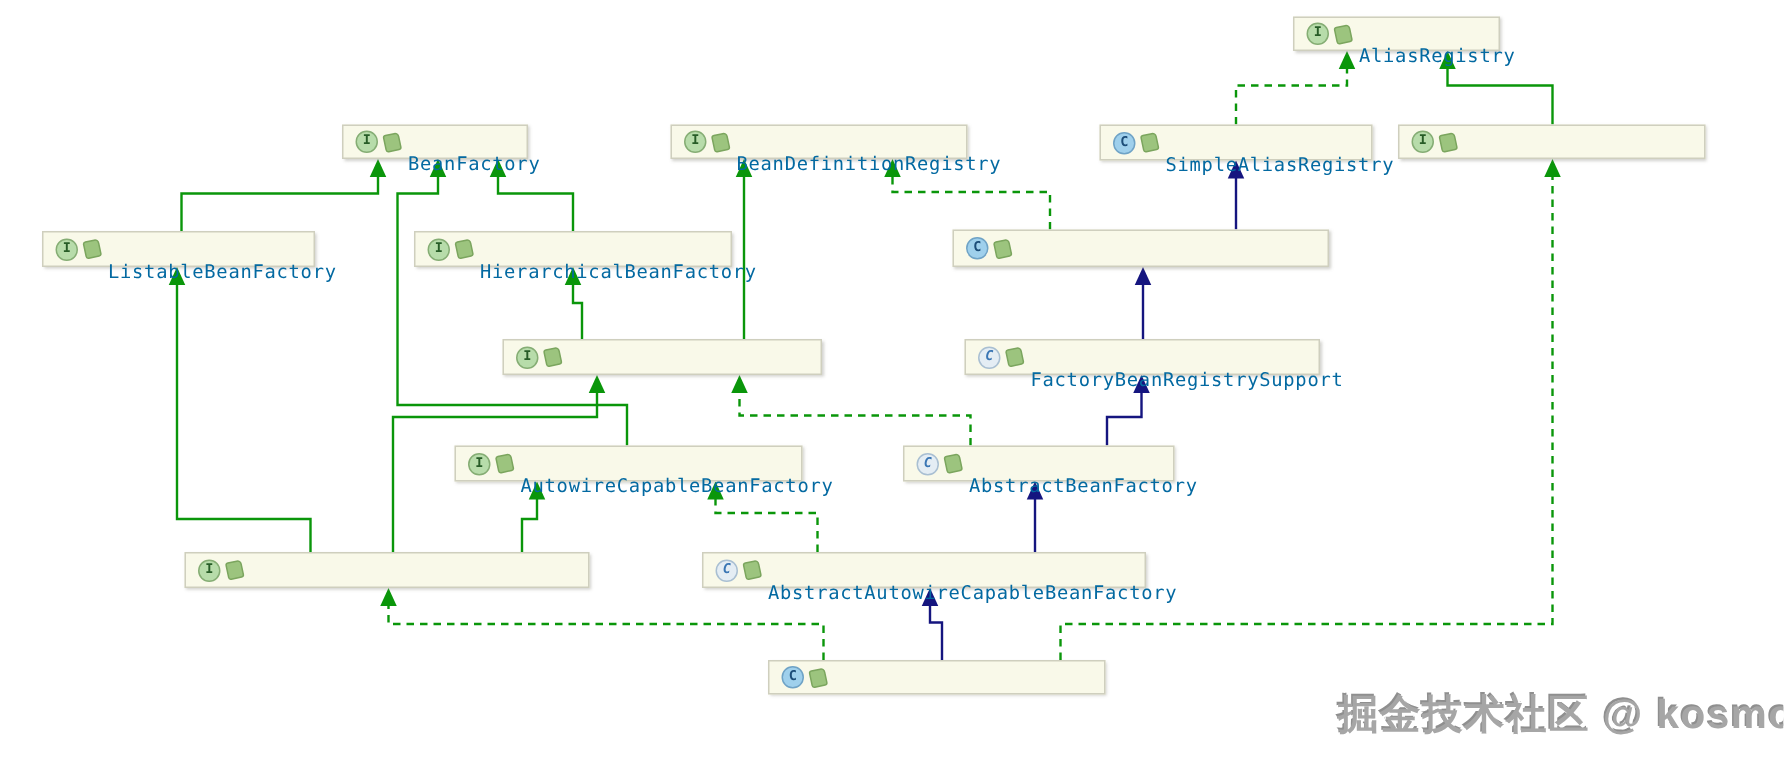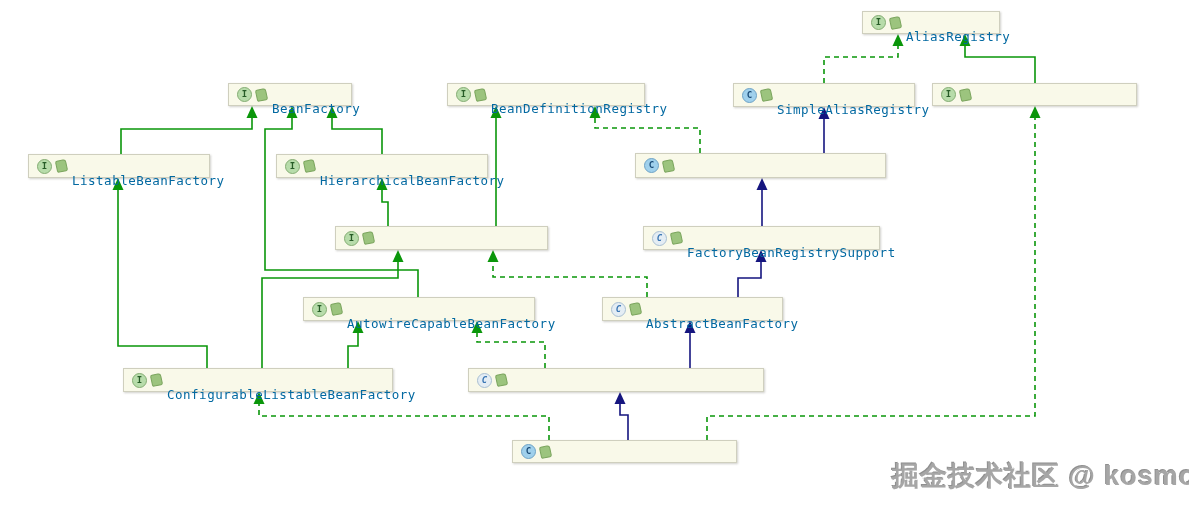--- a/index.html
+++ b/index.html
@@ -137,25 +137,25 @@
         <span class="lbl">AutowireCapableBeanFactory</span>
       </div>
       <div class="node" style="left: 602px; top: 297px; width: 181px; height: 24px;">
         <span class="type-icon abstract">C</span>
         <span class="marker-icon"></span>
         <span class="lbl">AbstractBeanFactory</span>
       </div>
       <div class="node" style="left: 123px; top: 368px; width: 270px; height: 24px;">
         <span class="type-icon interface">I</span>
         <span class="marker-icon"></span>
-        <span class="lbl">ConfigurableListableBeanFactory</span>
       </div>
       <div class="node" style="left: 468px; top: 368px; width: 296px; height: 24px;">
         <span class="type-icon abstract">C</span>
         <span class="marker-icon"></span>
+        <span class="lbl">AbstractAutowireCapableBeanFactory</span>
       </div>
       <div class="node" style="left: 512px; top: 440px; width: 225px; height: 23px;">
         <span class="type-icon class">C</span>
         <span class="marker-icon"></span>
       </div>
     </div>
   <div id="watermark">掘金技术社区 @ kosmos</div>
 </div>
 
 </body></html>

